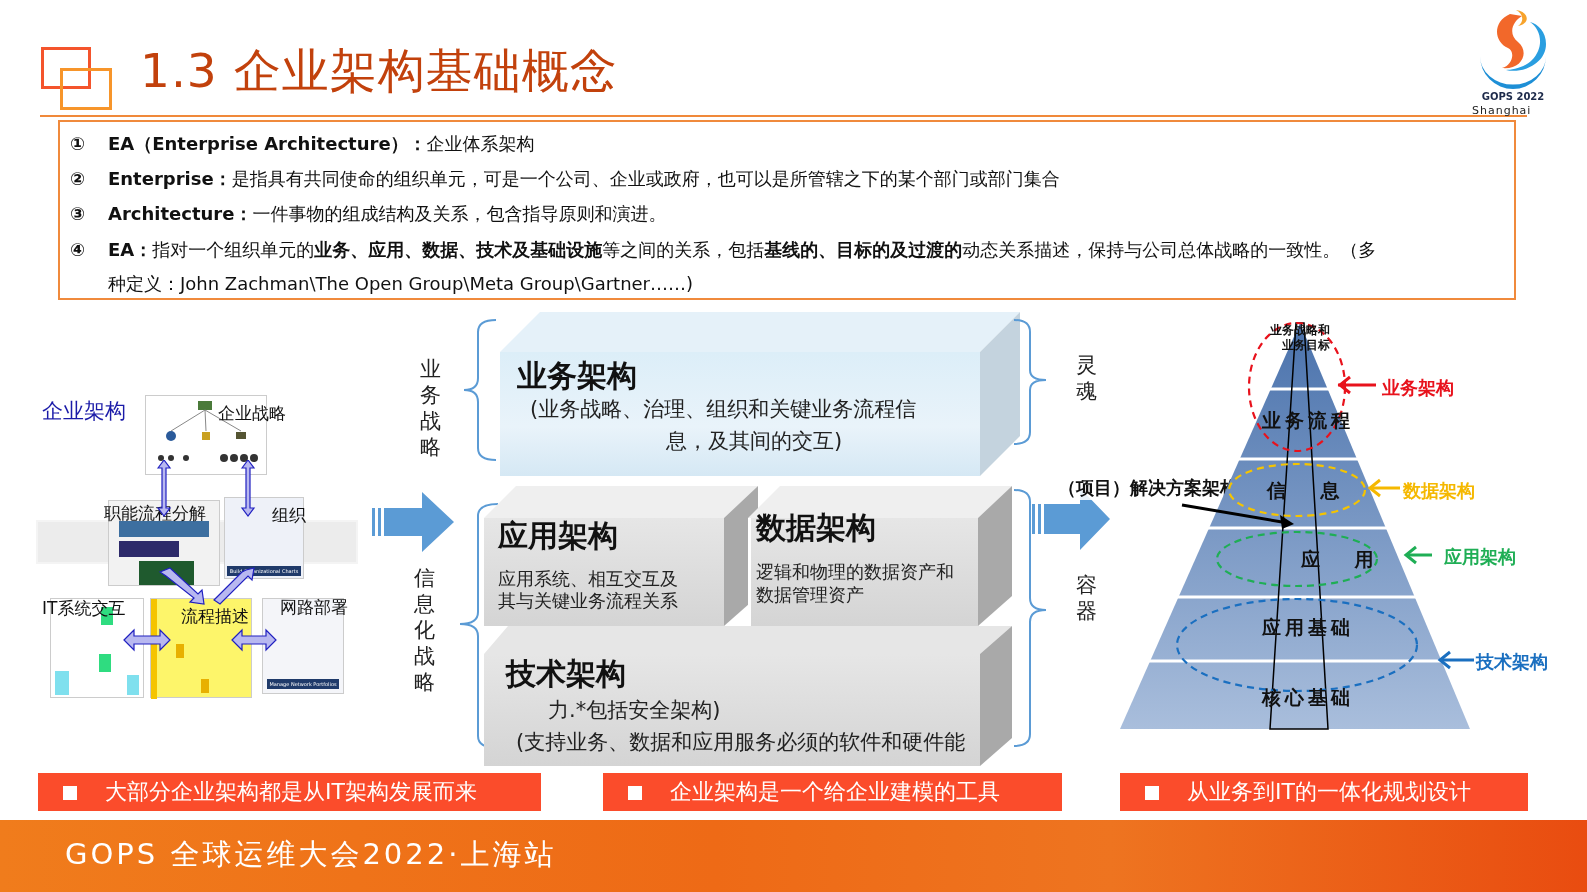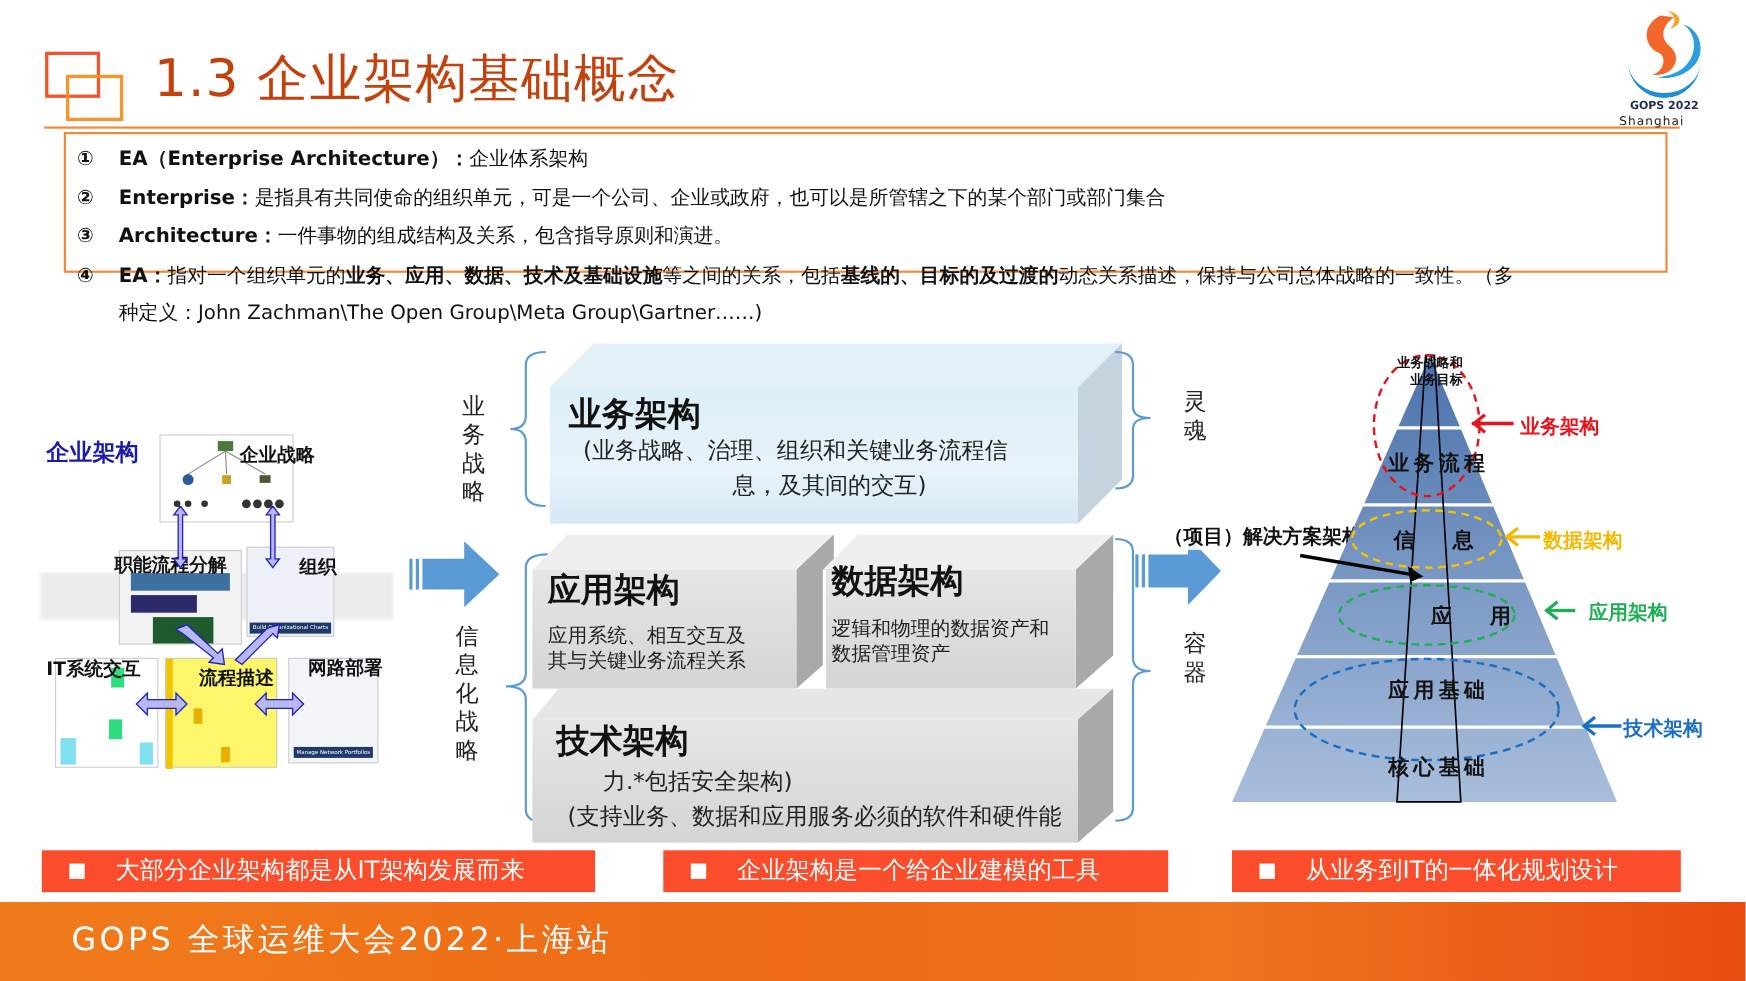--- a/index.html
+++ b/index.html
@@ -5,38 +5,38 @@
   *{box-sizing:border-box;margin:0;padding:0}
   body{width:1587px;height:892px;position:relative;overflow:hidden;background:#fff;font-family:"DejaVu Sans","Liberation Sans",sans-serif;color:#111}
   .abs{position:absolute}
   .logo-sq1{left:41px;top:47px;width:50px;height:42px;border:3px solid #f4542c}
   .logo-sq2{left:60px;top:68px;width:52px;height:42px;border:3px solid #f7952a}
   .title{left:140px;top:40px;font-size:47px;font-weight:400;color:#c2410c;letter-spacing:1px}
   .title-rule{left:40px;top:115px;width:1487px;height:2px;background:#f0893a}
   .gops-logo{left:1472px;top:8px;width:82px;height:110px}
   .gops-logo .txt1{position:absolute;left:0;top:83px;width:82px;text-align:center;font-size:10px;font-weight:700;color:#1d2a4a}
   .gops-logo .txt2{position:absolute;left:0;top:96px;width:82px;text-align:left;font-size:11px;color:#222;letter-spacing:1px}
-  .defbox{left:58px;top:120px;width:1458px;height:128px;border:2px solid #f08a3c;padding:6px 0 0 8px}
+  .defbox{left:58px;top:120px;width:1458px;height:180px;border:2px solid #f08a3c;padding:6px 0 0 8px}
   .defline{position:absolute;left:10px;font-size:18px;color:#111;white-space:nowrap}
   .defline .num{display:inline-block;width:38px;font-weight:700}
   .defline b{font-weight:700}
   .vlabel{font-size:21px;line-height:26px;width:24px;color:#222}
   .box{position:absolute}
   .box .face{position:absolute;left:0;background:linear-gradient(180deg,#e6e6e6,#d4d4d4)}
   .bluebox .face{background:linear-gradient(180deg,#dceef8,#e9f3fa 60%,#d5e8f4)}
   .box-h{font-weight:700;font-size:30px;color:#111;position:absolute;white-space:nowrap}
   .box-t{font-size:20px;color:#222;position:absolute;line-height:26px}
   .bullet{position:absolute;top:773px;height:38px;background:#fb4c2b;color:#fff;font-size:22px;line-height:38px;padding-left:25px;white-space:nowrap}
   .bullet .sq{display:inline-block;width:14px;height:14px;background:#fff;margin-right:28px;vertical-align:-1px}
   .footer{left:0;top:820px;width:1587px;height:72px;background:linear-gradient(90deg,#f07c1c 0%,#ee6a16 45%,#ee7420 70%,#e94c10 100%)}
   .footer-text{left:65px;top:835px;color:#fff;font-size:29px;letter-spacing:3px;white-space:nowrap}
   .pyr-label{position:absolute;font-weight:700;color:#111;font-size:19px;white-space:nowrap;letter-spacing:4px}
   .side-tag{position:absolute;font-weight:700;font-size:18px;white-space:nowrap}
   .thumb{position:absolute;background:#fff;border:1px solid #ccc}
-  .thumb-label{position:absolute;font-weight:700;font-size:17px;color:#111;white-space:nowrap}
+  .thumb-label{position:absolute;font-weight:400;font-size:17px;color:#111;white-space:nowrap}
 </style>
 </head>
 <body>
 
 <div class="abs logo-sq1"></div>
 <div class="abs logo-sq2"></div>
 <div class="abs title">1.3 企业架构基础概念</div>
 <div class="abs title-rule"></div>
 
 <div class="abs gops-logo">

